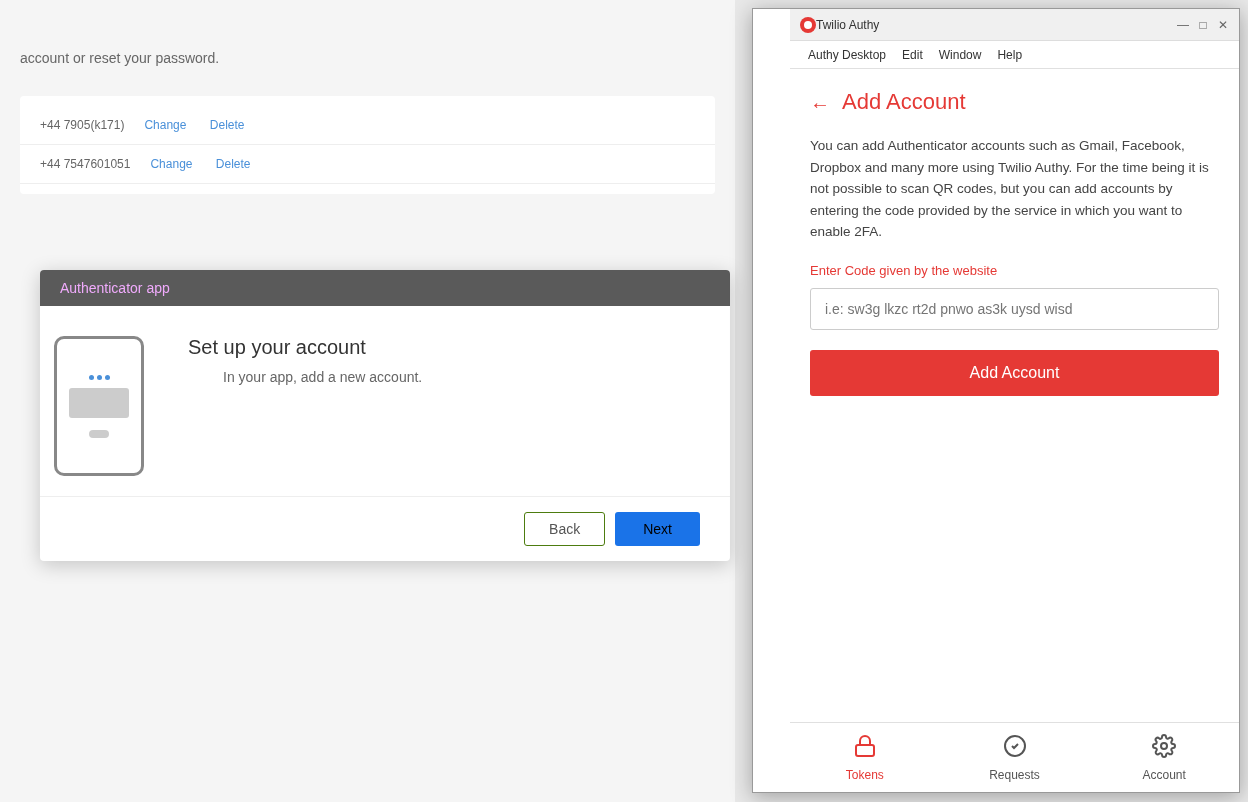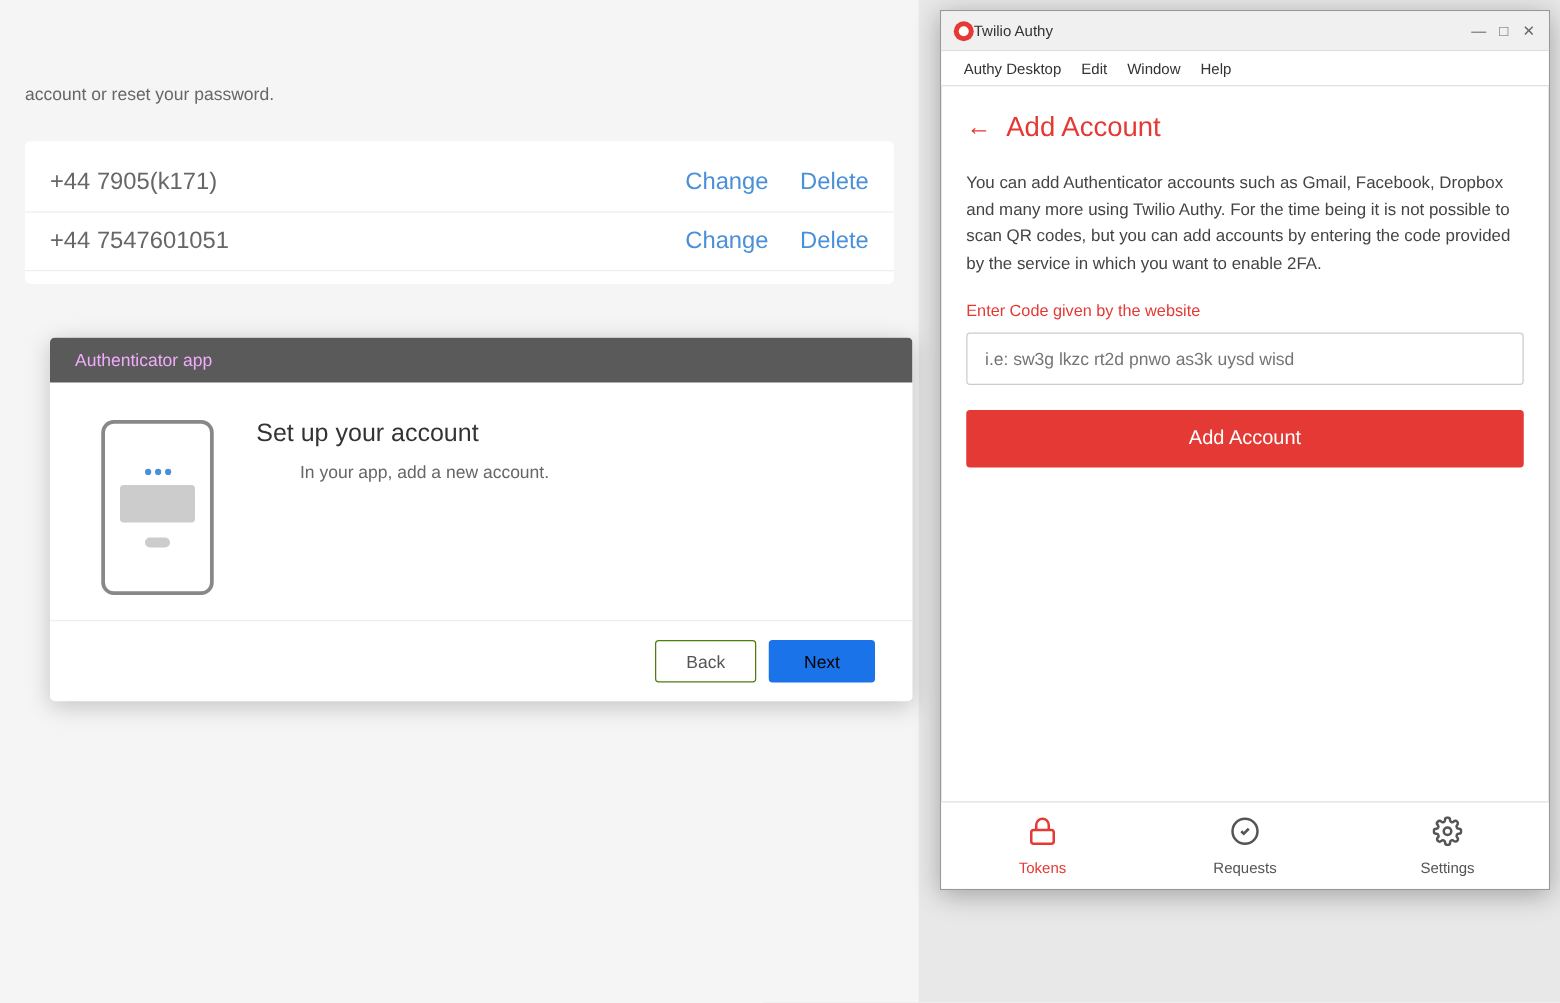--- a/index.html
+++ b/index.html
@@ -19,45 +19,44 @@
       width: 735px;
       height: 802px;
       background: #f5f5f5;
       overflow: hidden;
     }
 
     .bg-content {
       padding: 50px 20px 20px 20px;
       color: #555;
       font-size: 14px;
-      margin-top: 17px;
     }
 
     .bg-text-line {
       color: #666;
       margin-bottom: 30px;
     }
 
     .bg-link {
       color: #4a90d9;
     }
 
     .bg-table {
       background: white;
       margin-top: 20px;
       border-radius: 4px;
       padding: 10px 0;
     }
 
     .bg-table-row {
       display: flex;
-      justify-content: space-between;
+      justify-content: flex-start;
       padding: 12px 20px;
       border-bottom: 1px solid #eee;
-      font-size: 19px;
+      font-size: 12px;
       color: #666;
     }
 
     .bg-table-row .actions a {
       color: #4a90d9;
       margin-left: 20px;
       text-decoration: none;
     }
 
     
@@ -75,24 +74,24 @@
 
     .auth-modal-header {
       background: #5a5a5a;
       color: #f0abfc;
       padding: 10px 20px;
       font-size: 14px;
       font-weight: 500;
     }
 
     .auth-modal-body {
-      padding: 30px 30px 20px 41px;
+      padding: 30px 30px 20px 14px;
       display: flex;
       align-items: flex-start;
-      gap: 34px;
+      gap: 44px;
     }
 
     .phone-icon {
       width: 90px;
       height: 140px;
       flex-shrink: 0;
       border: 3px solid #888;
       border-radius: 10px;
       display: flex;
       flex-direction: column;
@@ -184,26 +183,27 @@
       font-weight: 500;
       text-align: right;
     }
 
     
     .authy-window {
       position: absolute;
       top: 8px;
       left: 752px;
       width: 488px;
-      height: 704px;
+      height: 785px;
       background: white;
       border: 1px solid #999;
       box-shadow: 0 4px 20px rgba(0,0,0,0.3);
       display: flex;
       flex-direction: column;
+      padding-left: 37px;
     }
 
     
     .title-bar {
       height: 32px;
       background: #f0f0f0;
       display: flex;
       align-items: center;
       padding: 0 10px;
       border-bottom: 1px solid #ddd;
@@ -471,16 +471,16 @@
       </span>
       <span class="nav-label">Requests</span>
     </div>
     <div class="nav-item">
       <span class="nav-icon">
         <svg width="24" height="24" viewBox="0 0 24 24" fill="none" stroke="#555" stroke-width="2">
           <circle cx="12" cy="12" r="3"></circle>
           <path d="M19.4 15a1.65 1.65 0 0 0 .33 1.82l.06.06a2 2 0 1 1-2.83 2.83l-.06-.06a1.65 1.65 0 0 0-1.82-.33 1.65 1.65 0 0 0-1 1.51V21a2 2 0 0 1-4 0v-.09A1.65 1.65 0 0 0 9 19.4a1.65 1.65 0 0 0-1.82.33l-.06.06a2 2 0 1 1-2.83-2.83l.06-.06A1.65 1.65 0 0 0 4.68 15a1.65 1.65 0 0 0-1.51-1H3a2 2 0 0 1 0-4h.09A1.65 1.65 0 0 0 4.6 9a1.65 1.65 0 0 0-.33-1.82l-.06-.06a2 2 0 1 1 2.83-2.83l.06.06A1.65 1.65 0 0 0 9 4.68a1.65 1.65 0 0 0 1-1.51V3a2 2 0 0 1 4 0v.09a1.65 1.65 0 0 0 1 1.51 1.65 1.65 0 0 0 1.82-.33l.06-.06a2 2 0 1 1 2.83 2.83l-.06.06A1.65 1.65 0 0 0 19.4 9a1.65 1.65 0 0 0 1.51 1H21a2 2 0 0 1 0 4h-.09a1.65 1.65 0 0 0-1.51 1z"></path>
         </svg>
       </span>
-      <span class="nav-label">Settings</span>
+      <span class="nav-label">Account</span>
     </div>
   </div>
 </div>
 
 </body></html>

